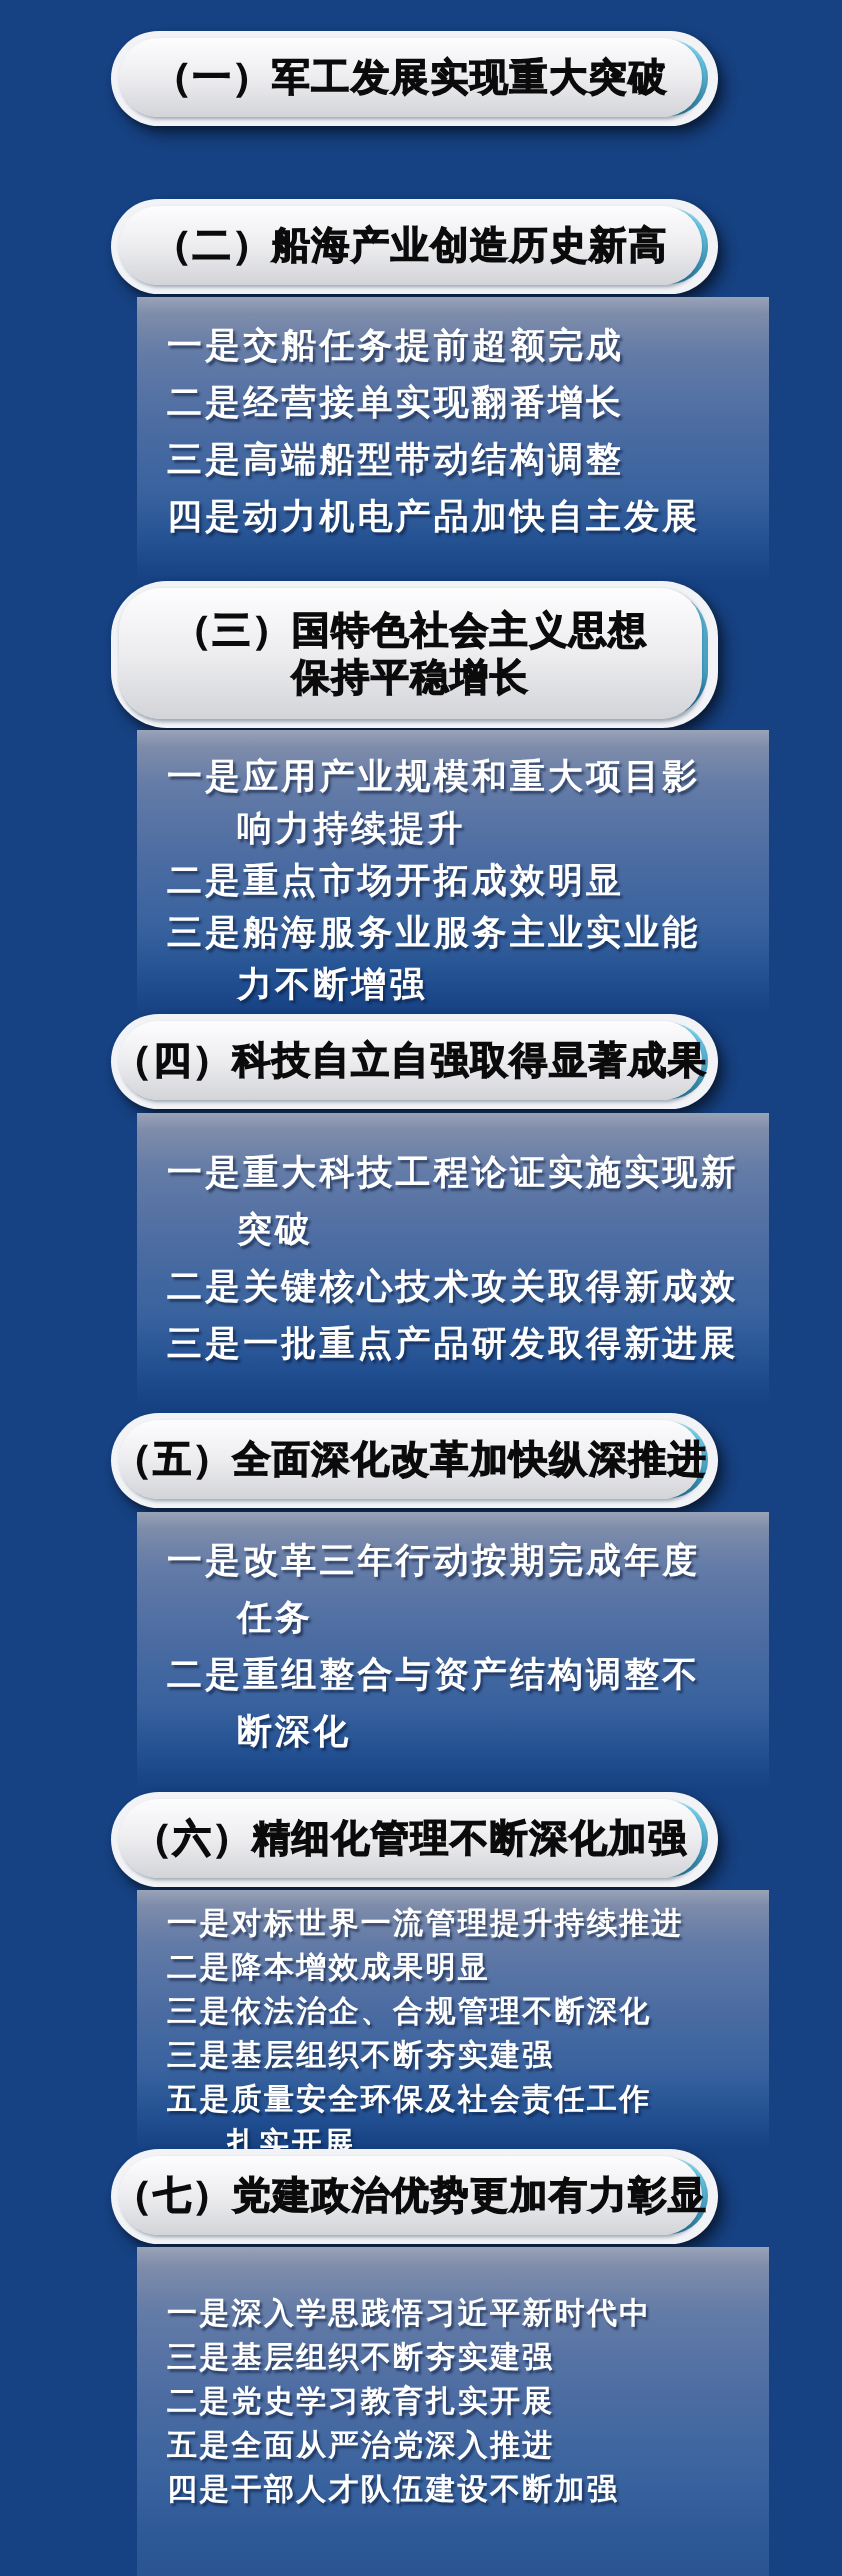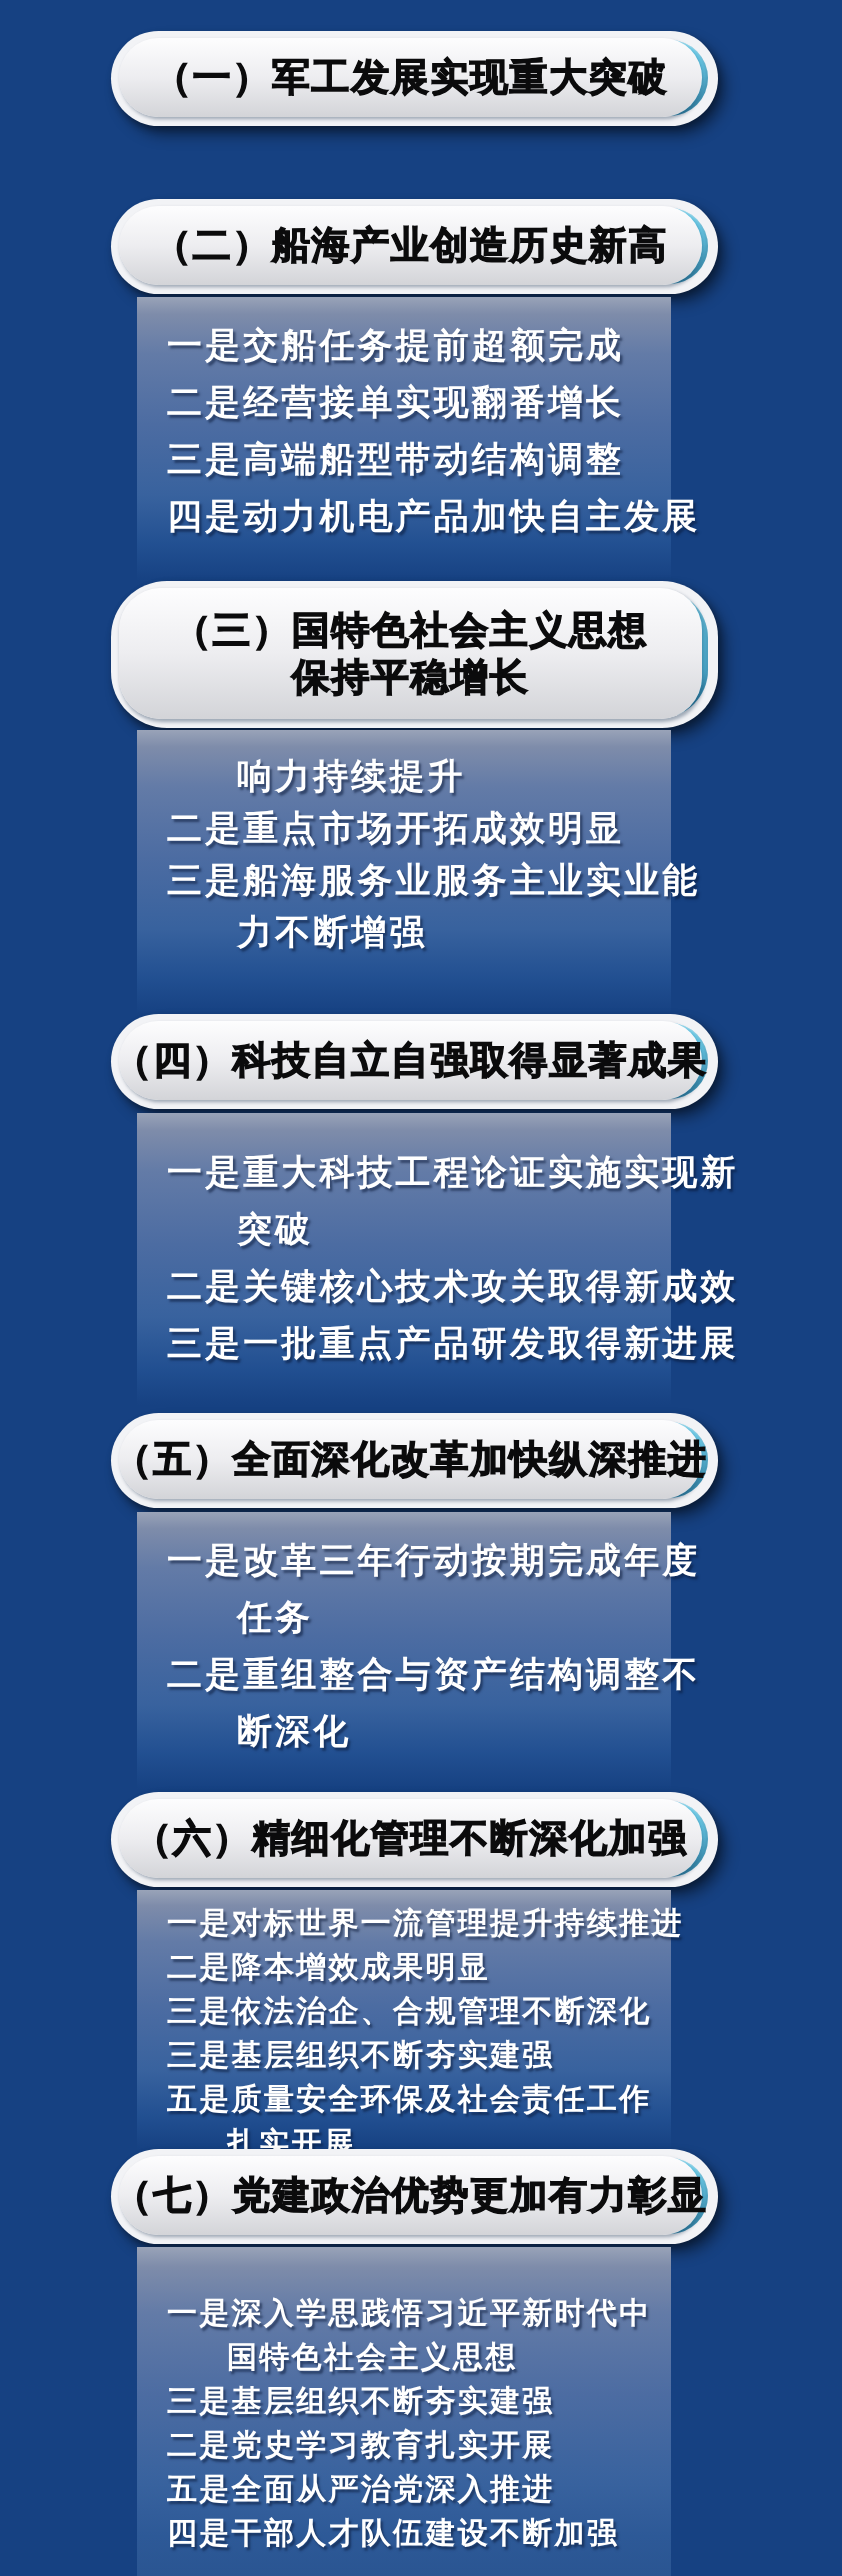--- a/index.html
+++ b/index.html
@@ -31,21 +31,21 @@
   }
   .pill .t{
     font-size:38px;font-weight:900;color:#0b0b0c;
     letter-spacing:1.6px;line-height:47px;white-space:nowrap;
     -webkit-text-stroke:1.3px #0b0b0c;
   }
   .pill.two{height:147px}
 
   
   .panel{
-    position:absolute;left:137px;width:534px;box-sizing:border-box;
+    position:absolute;left:137px;width:632px;box-sizing:border-box;
     padding:var(--pt) 14px 14px 30px;
     background:linear-gradient(180deg,
       #99a3b8 0%, #7e8caa 6%, #637ba7 20%, #4c6ca2 45%,
       #38629e 70%, rgba(44,92,158,.55) 87%, rgba(22,65,130,0) 100%);
   }
   .panel.solid{
     background:linear-gradient(180deg,
       #99a3b8 0%, #7e8caa 6%, #637ba7 20%, #4c6ca2 45%,
       #38629e 72%, #2d5997 88%, #2a5592 100%);
   }
@@ -84,20 +84,21 @@
   </div>
 
   <div class="pill two" style="top:581px">
     <div class="ring"></div>
     <div class="face">
       <div class="t">（三）国特色社会主义思想</div>
       <div class="t">保持平稳增长</div>
     </div>
   </div>
   <div class="panel" style="top:730px;height:284px;--pt:20px;--lh:52px">
+    <div class="line">一是应用产业规模和重大项目影</div>
     <div class="line cont">响力持续提升</div>
     <div class="line">二是重点市场开拓成效明显</div>
     <div class="line">三是船海服务业服务主业实业能</div>
     <div class="line cont">力不断增强</div>
   </div>
 
   <div class="pill" style="top:1014px">
     <div class="ring"></div>
     <div class="face">
       <div class="t">（四）科技自立自强取得显著成果</div>
@@ -139,21 +140,20 @@
   </div>
 
   <div class="pill" style="top:2149px">
     <div class="ring"></div>
     <div class="face">
       <div class="t">（七）党建政治优势更加有力彰显</div>
     </div>
   </div>
   <div class="panel dense solid" style="top:2247px;height:329px;--pt:44px;--lh:44px">
     <div class="line">一是深入学思践悟习近平新时代中</div>
-    <div class="line cont">国特色社会主义思想</div>
     <div class="line">三是基层组织不断夯实建强</div>
     <div class="line">二是党史学习教育扎实开展</div>
     <div class="line">五是全面从严治党深入推进</div>
     <div class="line">四是干部人才队伍建设不断加强</div>
   </div>
 
 </div>
 
 
 </body></html>

